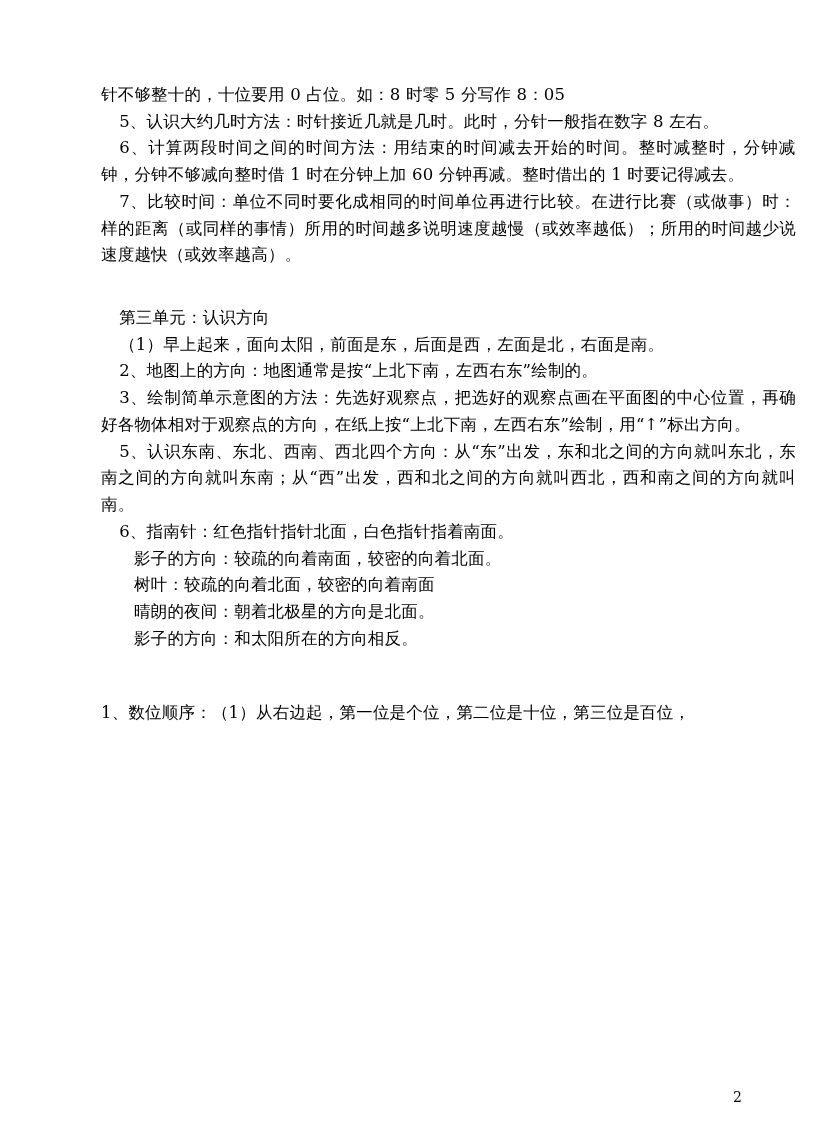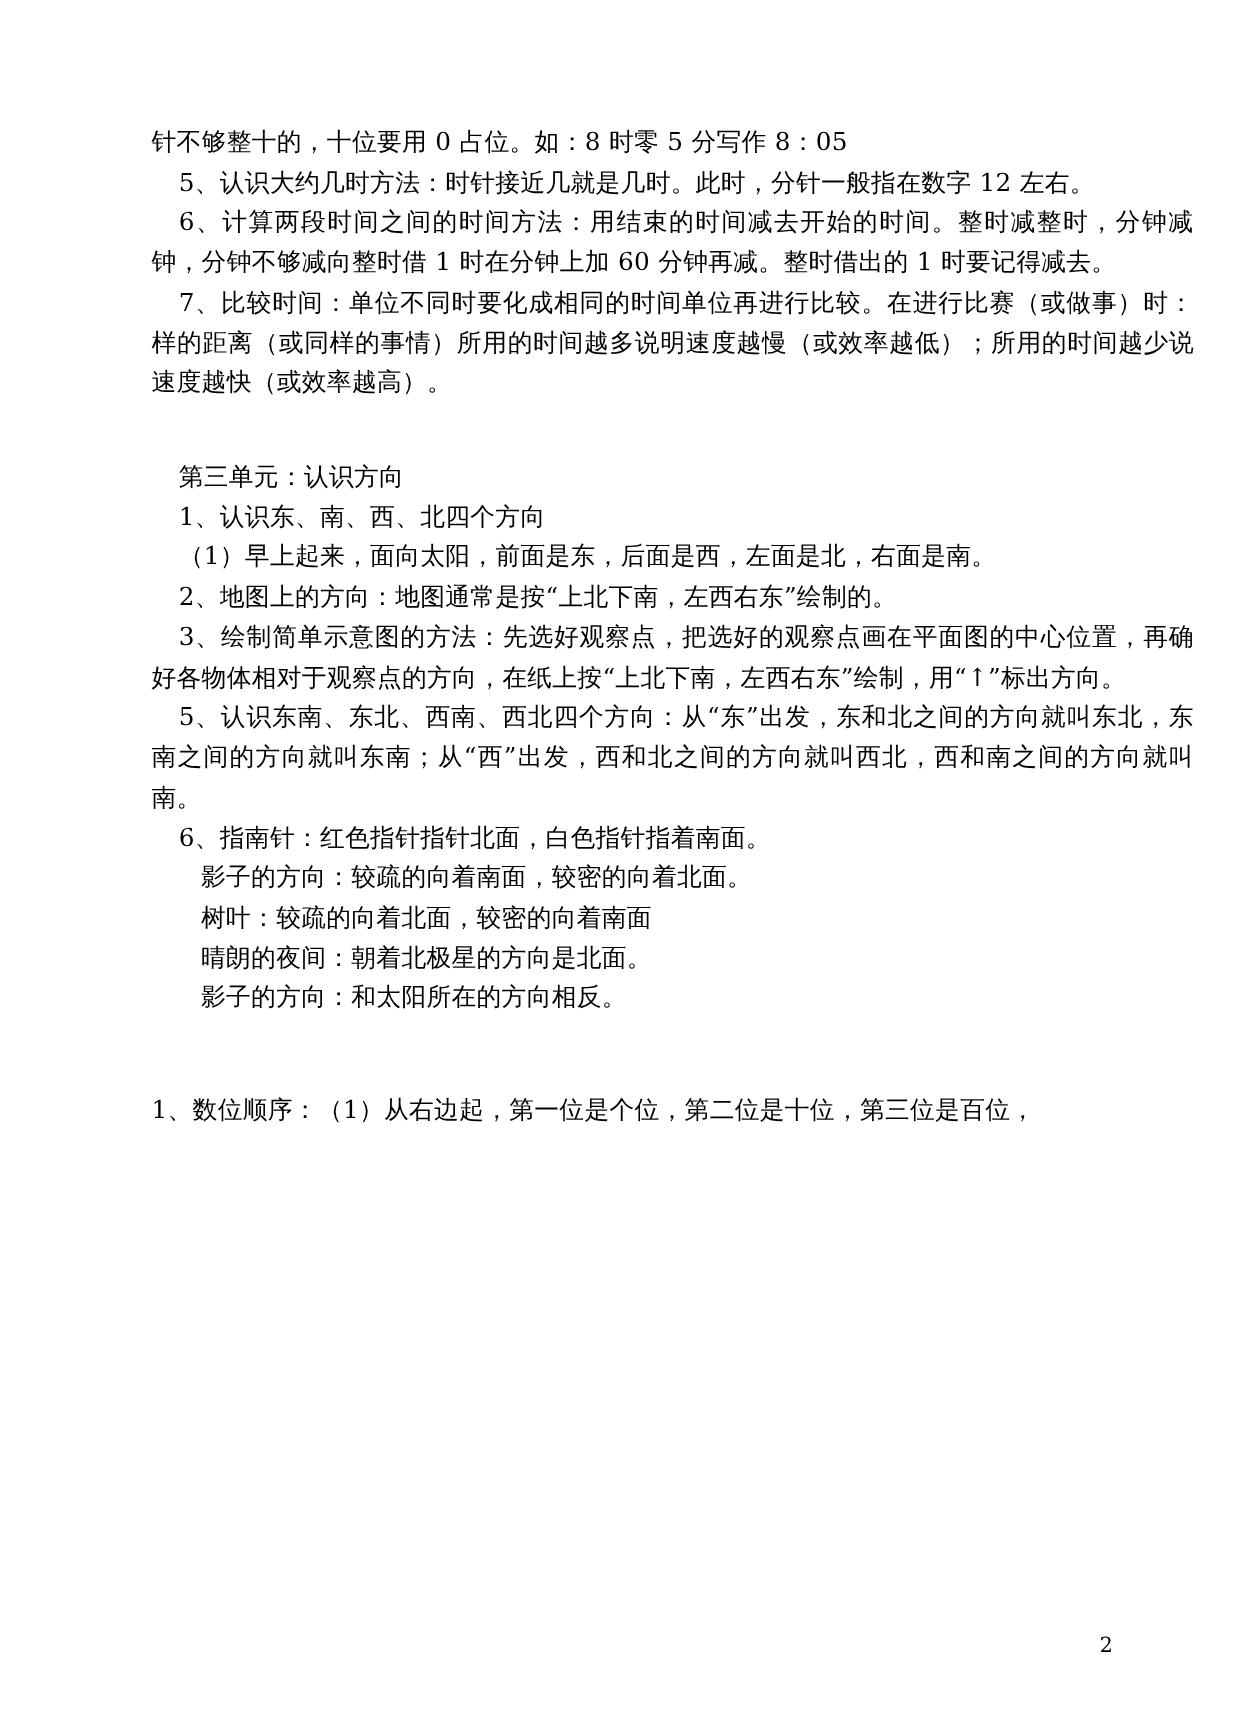--- a/index.html
+++ b/index.html
@@ -47,26 +47,25 @@
     font-size: 14px;
     font-family: "DejaVu Serif", "Liberation Serif", serif;
   }
 </style>
 </head>
 <body>
 
 <div class="page">
   <div class="content" id="body-root">
       <p class="noindent" id="line-top"><span>针不够整十的，十位要用 0 占位。如：8 时零 5 分写作 8：05</span></p>
-      <p class="indent1" id="item-5-approx-time"><span class="b">5、认识大约几时方法：</span><span>时针接近几就是几时。此时，分针一般指在数字 12 左右。</span></p>
+      <p class="indent1" id="item-5-approx-time"><span class="b">5、认识大约几时方法：</span><span>时针接近几就是几时。此时，分针一般指在数字 8 左右。</span></p>
       <p class="indent1" id="item-6-elapsed-time"><span class="b">6、计算两段时间之间的时间方法：</span><span>用结束的时间减去开始的时间。整时减整时，分钟减分钟，分钟不够减向整时借 1 时在分钟上加 60 分钟再减。整时借出的 1 时要记得减去。</span></p>
       <p class="indent1" id="item-7-compare-time"><span class="b">7、比较时间：</span><span>单位不同时要化成相同的时间单位再进行比较。在进行比赛（或做事）时：同样的距离（或同样的事情）所用的时间越多说明速度越慢（或效率越低）；所用的时间越少说明速度越快（或效率越高）。</span></p>
       <div class="gap-lg"></div>
       <p class="indent1" id="unit-3-title"><span class="b">第三单元：认识方向</span></p>
-      <p class="indent1" id="u3-item-1"><span class="b">1、认识东、南、西、北四个方向</span></p>
       <p class="indent1" id="u3-item-1-1"><span class="b">（1）早上起来，面向太阳，</span><span>前面是东，后面是西，左面是北，右面是南。</span></p>
       <p class="indent1" id="u3-item-2"><span class="b">2、地图上的方向：</span><span>地图通常是按“上北下南，左西右东”绘制的。</span></p>
       <p class="indent1" id="u3-item-3"><span class="b">3、绘制简单示意图的方法：</span><span>先选好观察点，把选好的观察点画在平面图的中心位置，再确定好各物体相对于观察点的方向，在纸上按“上北下南，左西右东”绘制，用“↑”标出方向。</span></p>
       <p class="indent1" id="u3-item-5"><span class="b">5、认识东南、东北、西南、西北四个方向：</span><span>从“东”出发，东和北之间的方向就叫东北，东和南之间的方向就叫东南；从“西”出发，西和北之间的方向就叫西北，西和南之间的方向就叫西南。</span></p>
       <p class="indent1" id="u3-item-6"><span class="b">6、指南针：</span><span>红色指针指针北面，白色指针指着南面。</span></p>
       <p class="indent2" id="u3-item-6-rings"><span class="b">影子的方向：</span><span>较疏的向着南面，较密的向着北面。</span></p>
       <p class="indent2" id="u3-item-6-leaves"><span class="b">树叶：</span><span>较疏的向着北面，较密的向着南面</span></p>
       <p class="indent2" id="u3-item-6-night"><span class="b">晴朗的夜间：</span><span>朝着北极星的方向是北面。</span></p>
       <p class="indent2" id="u3-item-6-shadow"><span class="b">影子的方向：</span><span>和太阳所在的方向相反。</span></p>
       <div class="gap-xl"></div>

